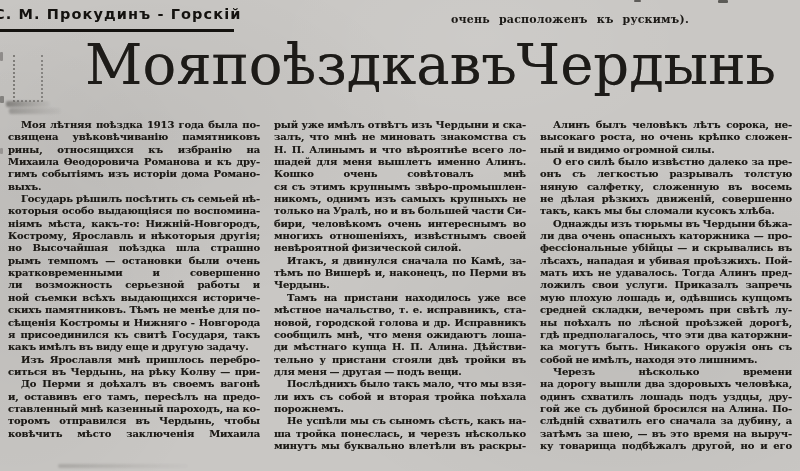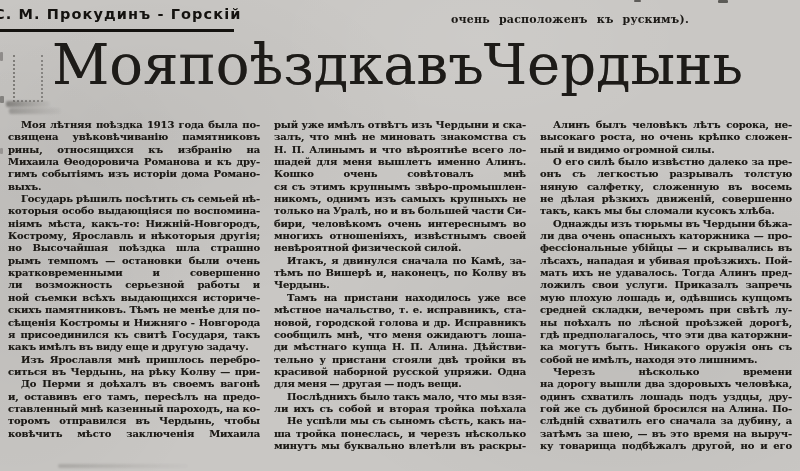--- a/index.html
+++ b/index.html
@@ -59,21 +59,21 @@
     margin-top: 12px;
   }
 
   .title {
     position: absolute;
     left: 52px;
     right: 24px;
     top: 30px;
     margin: 0;
     display: flex;
-    justify-content: flex-start;
+    justify-content: flex-end;
     align-items: baseline;
     font-size: 56px;
     line-height: 1.25;
     font-weight: normal;
     white-space: nowrap;
     color: #1d1b18;
     text-shadow: 0 0 0.5px rgba(20,18,15,0.55);
   }
 
   .columns {
@@ -201,32 +201,32 @@
         <div class="line">Н. П. Алинымъ и что вѣроятнѣе всего ло-</div>
         <div class="line">шадей для меня вышлетъ именно Алинъ.</div>
         <div class="line">Кошко очень совѣтовалъ мнѣ познакомить-</div>
         <div class="line">ся съ этимъ крупнымъ звѣро-промышлен-</div>
         <div class="line">никомъ, однимъ изъ самыхъ крупныхъ не</div>
         <div class="line">только на Уралѣ, но и въ большей части Си-</div>
         <div class="line">бири, человѣкомъ очень интереснымъ во</div>
         <div class="line">многихъ отношеніяхъ, извѣстнымъ своей</div>
         <div class="line end">невѣроятной физической силой.</div>
         <div class="line in">Итакъ, я двинулся сначала по Камѣ, за-</div>
-        <div class="line">тѣмъ по Вишерѣ и, наконецъ, по Колву въ</div>
+        <div class="line">тѣмъ по Вишерѣ и, наконецъ, по Перми въ</div>
         <div class="line end">Чердынь.</div>
         <div class="line in">Тамъ на пристани находилось уже все</div>
         <div class="line">мѣстное начальство, т. е. исправникъ, ста-</div>
         <div class="line">новой, городской голова и др. Исправникъ</div>
         <div class="line">сообщилъ мнѣ, что меня ожидаютъ лоша-</div>
         <div class="line">ди мѣстнаго купца Н. П. Алина. Дѣйстви-</div>
         <div class="line">тельно у пристани стояли двѣ тройки въ</div>
-        <div class="line">красивой наборной русской упряжи. Одна</div>
         <div class="line end">для меня — другая — подъ вещи.</div>
         <div class="line in">Послѣднихъ было такъ мало, что мы взя-</div>
         <div class="line">ли ихъ съ собой и вторая тройка поѣхала</div>
+        <div class="line end">порожнемъ.</div>
         <div class="line in">Не успѣли мы съ сыномъ сѣсть, какъ на-</div>
         <div class="line">ша тройка понеслась, и черезъ нѣсколько</div>
         <div class="line">минутъ мы буквально влетѣли въ раскры-</div>
       </div>
     <div class="col">
         <div class="line in">Алинъ былъ человѣкъ лѣтъ сорока, не-</div>
         <div class="line">высокаго роста, но очень крѣпко сложен-</div>
         <div class="line end">ный и видимо огромной силы.</div>
         <div class="line in">О его силѣ было извѣстно далеко за пре-</div>
         <div class="line">онъ съ легкостью разрывалъ толстую полот-</div>

